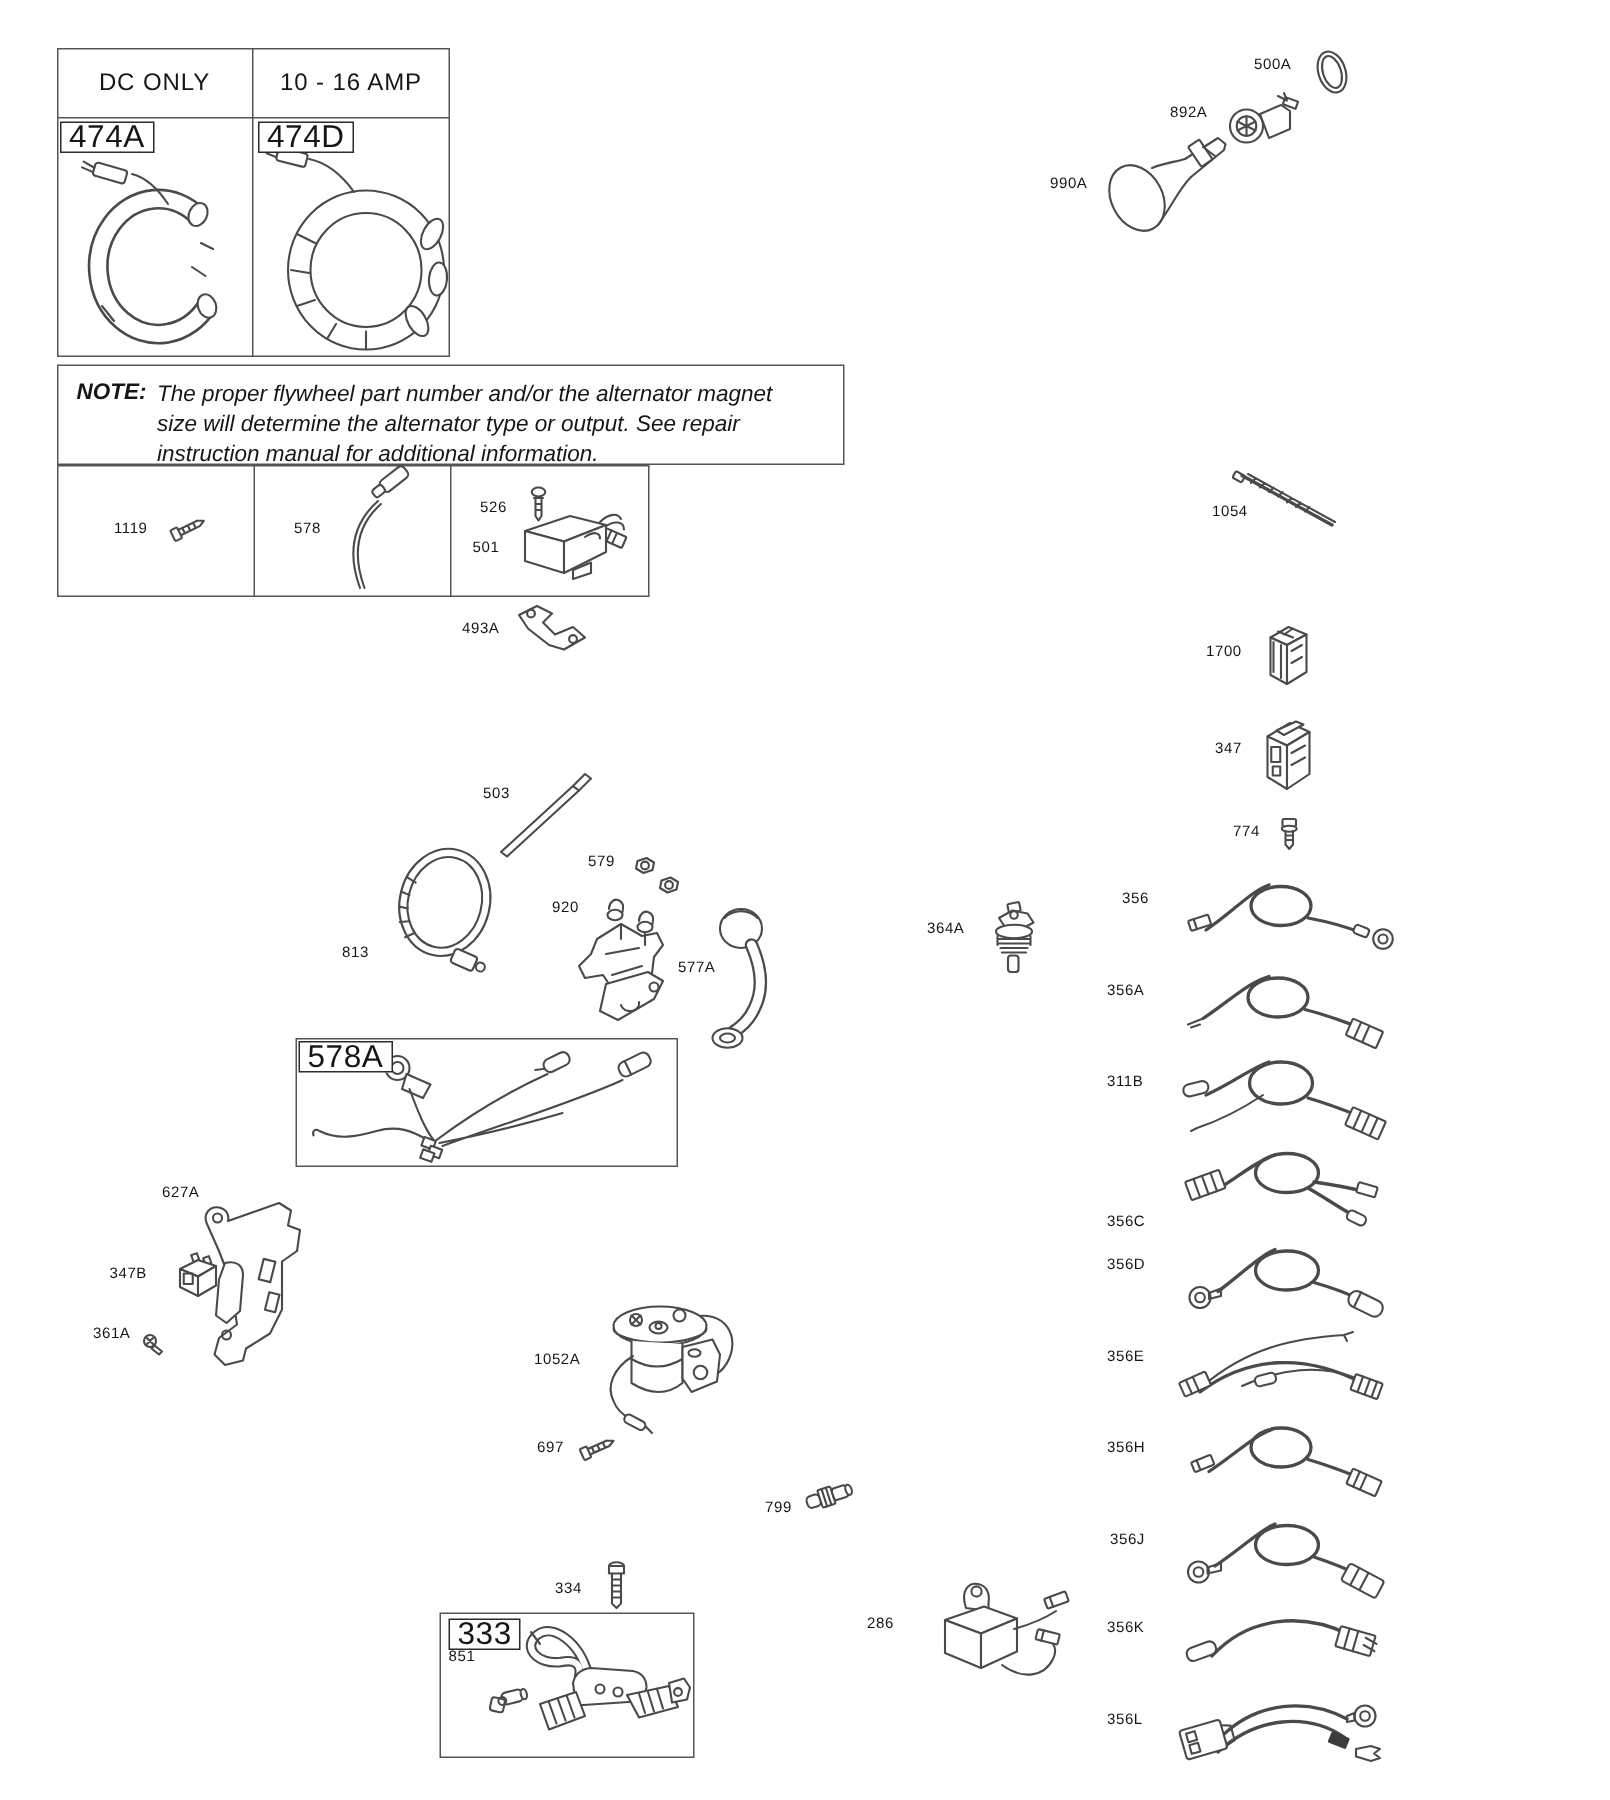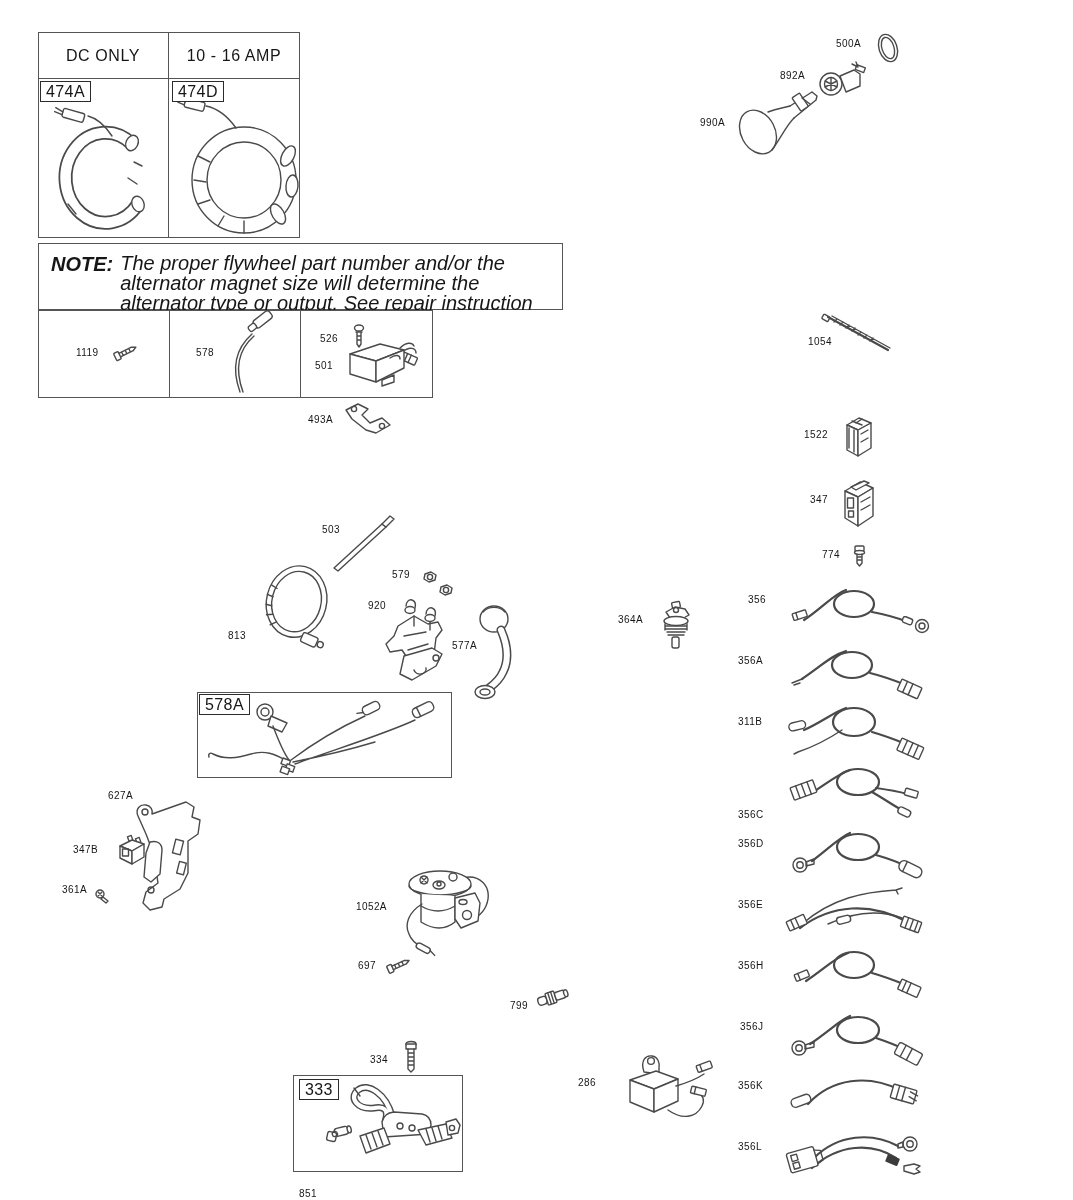--- a/index.html
+++ b/index.html
@@ -1,26 +1,26 @@
 <!DOCTYPE html>
 <html><head>
 <meta charset="utf-8">
 <style>
   html,body{margin:0;padding:0;background:#fff;}
   #canvas{position:relative;width:1073px;height:1200px;background:#ffffff;
           font-family:"Liberation Sans",sans-serif;color:#161616;overflow:hidden;}
   .lbl{position:absolute;font-size:10px;letter-spacing:.4px;white-space:nowrap;color:#161616;}
-  .tag{position:absolute;font-size:16px;letter-spacing:.4px;white-space:nowrap;color:#161616;
+  .tag{position:absolute;font-size:21px;letter-spacing:.4px;white-space:nowrap;color:#161616;
        border:1.6px solid #2b2b2b;background:#fff;padding:0 5px;line-height:19px;z-index:3;}
   .frame{position:absolute;border:1.2px solid #555;background:#fff;box-sizing:border-box;}
   .vline{position:absolute;width:0;border-left:1.2px solid #555;}
   .hline{position:absolute;height:0;border-top:1.2px solid #555;}
   .hdr{position:absolute;font-size:16px;letter-spacing:.6px;text-align:center;}
   .note-box{position:absolute;left:38px;top:243px;width:525px;height:67px;border:1.2px solid #555;
-            box-sizing:border-box;display:flex;padding:9px 10px 0 12px;font-size:20px;font-style:italic;}
+            box-sizing:border-box;display:flex;padding:9px 10px 0 12px;font-size:15px;font-style:italic;}
   .note-label{font-weight:bold;margin-right:7px;}
   .note-text{line-height:20px;max-width:440px;}
   svg{position:absolute;overflow:visible;}
   .s{fill:none;stroke:#4a4a4a;stroke-width:1.4;stroke-linecap:round;stroke-linejoin:round;}
   .s2{fill:none;stroke:#4a4a4a;stroke-width:2.2;stroke-linecap:round;stroke-linejoin:round;}
   .sf{fill:#fff;stroke:#4a4a4a;stroke-width:1.4;stroke-linejoin:round;}
   .sd{fill:#3c3c3c;stroke:none;}
   .bandO{fill:none;stroke:#4a4a4a;stroke-width:14;}
   .bandI{fill:none;stroke:#fff;stroke-width:10.5;}
   .tubeO{fill:none;stroke:#4a4a4a;stroke-width:9;stroke-linecap:round;}
@@ -152,21 +152,21 @@
 
   <span class="lbl" style="left:808px;top:336px;">1054</span>
   <svg style="left:818px;top:308px;" width="80" height="50" viewBox="0 0 80 50">
     <g transform="translate(6,6) rotate(4)">
         <rect class="sf" x="0" y="0" width="7" height="5" rx="1" transform="rotate(25)"></rect>
       </g>
     <path class="s2" d="M10,9 L70,42"></path>
     <path class="s" d="M14,8 L72,40 M16,14 l3,-3 M22,17 l3,-3 M28,20 l3,-3 M34,23 l3,-3 M40,27 l3,-3 M46,30 l3,-3 M52,33 l3,-3"></path>
   </svg>
 
-  <span class="lbl" style="left:804px;top:429px;">1522</span>
+  <span class="lbl" style="left:804px;top:429px;">1700</span>
   <svg style="left:840px;top:414px;" width="36" height="46" viewBox="0 0 36 46">
     <polygon class="sf" points="7,11 19,4 31,9 18,16"></polygon>
     <polygon class="sf" points="7,11 18,16 18,42 7,36"></polygon>
     <polygon class="sf" points="18,16 31,9 31,34 18,42"></polygon>
     <path class="s" d="M12,7 l10,4 M22,5 l-6,4 M9,14 v20 M14,16 v22"></path>
     <path class="s" d="M21,20 l7,-4 M21,28 l7,-4"></path>
   </svg>
 
   <span class="lbl" style="left:810px;top:494px;">347</span>
   <svg style="left:838px;top:478px;" width="40" height="52" viewBox="0 0 40 52">
@@ -490,21 +490,21 @@
 
   <span class="lbl" style="left:370px;top:1054px;">334</span>
   <svg style="left:402px;top:1040px;" width="18" height="34" viewBox="0 0 18 34">
     <ellipse class="sf" cx="9" cy="4" rx="5" ry="2.5"></ellipse>
     <rect class="sf" x="4" y="4" width="10" height="5"></rect>
     <path class="s" d="M6,9 v20 M12,9 v20 M6,13 h6 M6,17 h6 M6,21 h6 M6,25 h6 M6,29 l3,3 3,-3"></path>
   </svg>
 
   <div class="frame" style="left:293px;top:1075px;width:170px;height:97px;"></div>
   <span class="tag" style="left:299px;top:1079px;">333</span>
-  <span class="lbl" style="left:299px;top:1188px;text-align:center;">851</span>
+  <span class="lbl" style="left:299px;top:1099px;text-align:center;">851</span>
   <svg style="left:323px;top:1120px;" width="34" height="28" viewBox="0 0 34 28">
     <g transform="rotate(-14 16 14)">
       <rect class="sf" x="12" y="8" width="14" height="8" rx="3"></rect>
       <rect class="sf" x="4" y="10" width="9" height="9" rx="2" transform="rotate(26 8 14)"></rect>
       <circle class="s" cx="12" cy="13" r="2.6"></circle>
       <ellipse class="sf" cx="27" cy="12" rx="2" ry="3.5"></ellipse>
     </g>
   </svg>
   <svg style="left:340px;top:1078px;" width="122" height="92" viewBox="0 0 122 92">
     <path class="loopO" d="M52,38 C46,16 28,4 18,12 C8,20 18,32 34,30 C44,28 48,32 46,40"></path>

